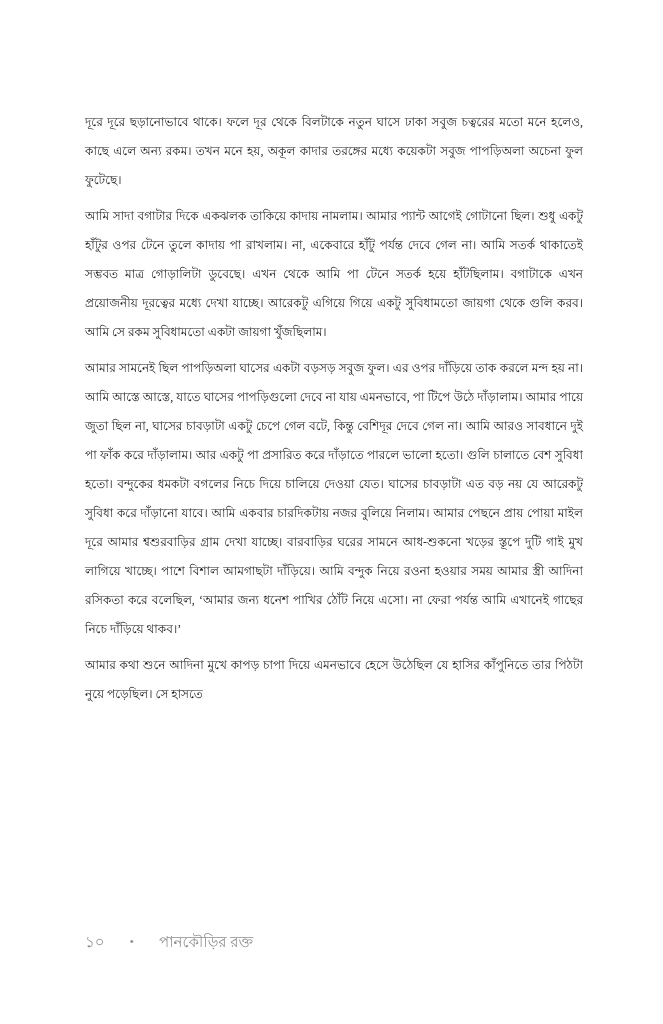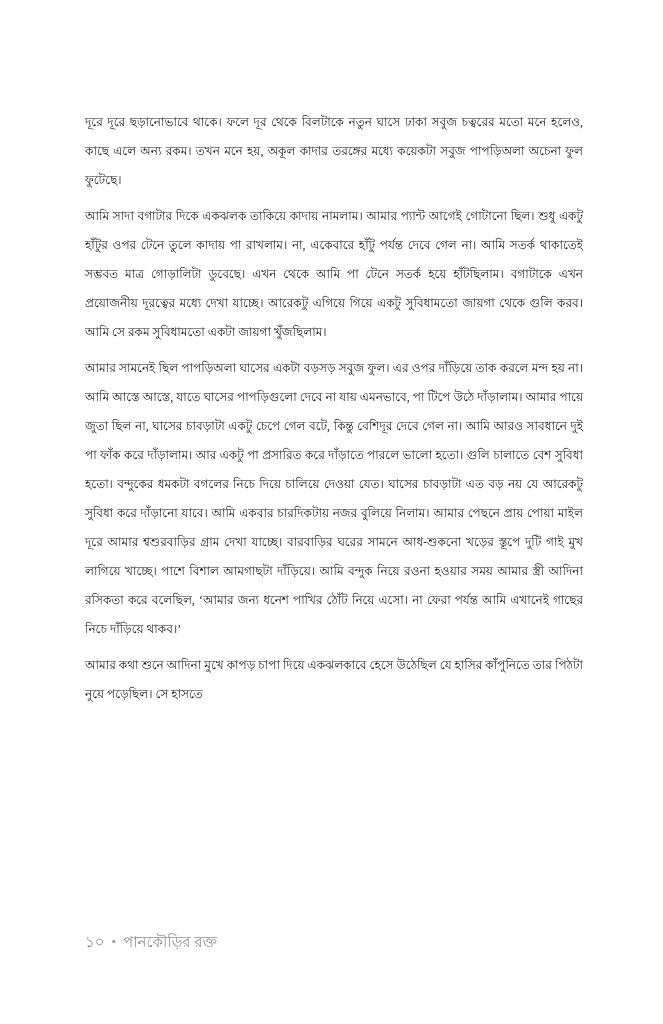--- a/index.html
+++ b/index.html
@@ -42,40 +42,40 @@
   .page-footer {
     position: absolute;
     left: 85px;
     top: 931px;
     width: 498px;
     color: #8f8f8f;
     font-size: 15px;
     line-height: 22px;
     display: flex;
     align-items: center;
-    gap: 7px;
+    gap: 25px;
     white-space: nowrap;
   }
 
   .footer-bullet {
     font-size: 13px;
     line-height: 22px;
     color: #8f8f8f;
   }
 </style>
 </head>
 <body>
 
 <div class="page">
 
   <div class="text-block">
     <p class="para">দূরে দূরে ছড়ানোভাবে থাকে। ফলে দূর থেকে বিলটাকে নতুন ঘাসে ঢাকা সবুজ চত্বরের মতো মনে হলেও, কাছে এলে অন্য রকম। তখন মনে হয়, অকূল কাদার তরঙ্গের মধ্যে কয়েকটা সবুজ পাপড়িঅলা অচেনা ফুল ফুটেছে।</p>
     <p class="para">আমি সাদা বগাটার দিকে একঝলক তাকিয়ে কাদায় নামলাম। আমার প্যান্ট আগেই গোটানো ছিল। শুধু একটু হাঁটুর ওপর টেনে তুলে কাদায় পা রাখলাম। না, একেবারে হাঁটু পর্যন্ত দেবে গেল না। আমি সতর্ক থাকাতেই সম্ভবত মাত্র গোড়ালিটা ডুবেছে। এখন থেকে আমি পা টেনে সতর্ক হয়ে হাঁটছিলাম। বগাটাকে এখন প্রয়োজনীয় দূরত্বের মধ্যে দেখা যাচ্ছে। আরেকটু এগিয়ে গিয়ে একটু সুবিধামতো জায়গা থেকে গুলি করব। আমি সে রকম সুবিধামতো একটা জায়গা খুঁজছিলাম।</p>
     <p class="para">আমার সামনেই ছিল পাপড়িঅলা ঘাসের একটা বড়সড় সবুজ ফুল। এর ওপর দাঁড়িয়ে তাক করলে মন্দ হয় না। আমি আস্তে আস্তে, যাতে ঘাসের পাপড়িগুলো দেবে না যায় এমনভাবে, পা টিপে উঠে দাঁড়ালাম। আমার পায়ে জুতা ছিল না, ঘাসের চাবড়াটা একটু চেপে গেল বটে, কিন্তু বেশিদূর দেবে গেল না। আমি আরও সাবধানে দুই পা ফাঁক করে দাঁড়ালাম। আর একটু পা প্রসারিত করে দাঁড়াতে পারলে ভালো হতো। গুলি চালাতে বেশ সুবিধা হতো। বন্দুকের ধমকটা বগলের নিচে দিয়ে চালিয়ে দেওয়া যেত। ঘাসের চাবড়াটা এত বড় নয় যে আরেকটু সুবিধা করে দাঁড়ানো যাবে। আমি একবার চারদিকটায় নজর বুলিয়ে নিলাম। আমার পেছনে প্রায় পোয়া মাইল দূরে আমার শ্বশুরবাড়ির গ্রাম দেখা যাচ্ছে। বারবাড়ির ঘরের সামনে আধ-শুকনো খড়ের স্তূপে দুটি গাই মুখ লাগিয়ে খাচ্ছে। পাশে বিশাল আমগাছটা দাঁড়িয়ে। আমি বন্দুক নিয়ে রওনা হওয়ার সময় আমার স্ত্রী আদিনা রসিকতা করে বলেছিল, ‘আমার জন্য ধনেশ পাখির ঠোঁট নিয়ে এসো। না ফেরা পর্যন্ত আমি এখানেই গাছের নিচে দাঁড়িয়ে থাকব।’</p>
-    <p class="para">আমার কথা শুনে আদিনা মুখে কাপড় চাপা দিয়ে একঝলকাবে হেসে উঠেছিল যে হাসির কাঁপুনিতে তার পিঠটা নুয়ে পড়েছিল। সে হাসতে</p>
+    <p class="para">আমার কথা শুনে আদিনা মুখে কাপড় চাপা দিয়ে এমনভাবে হেসে উঠেছিল যে হাসির কাঁপুনিতে তার পিঠটা নুয়ে পড়েছিল। সে হাসতে</p>
   </div>
 
   <div class="page-footer">
     <span>১০</span>
     <span class="footer-bullet">•</span>
     <span>পানকৌড়ির রক্ত</span>
   </div>
 
 </div>
 

